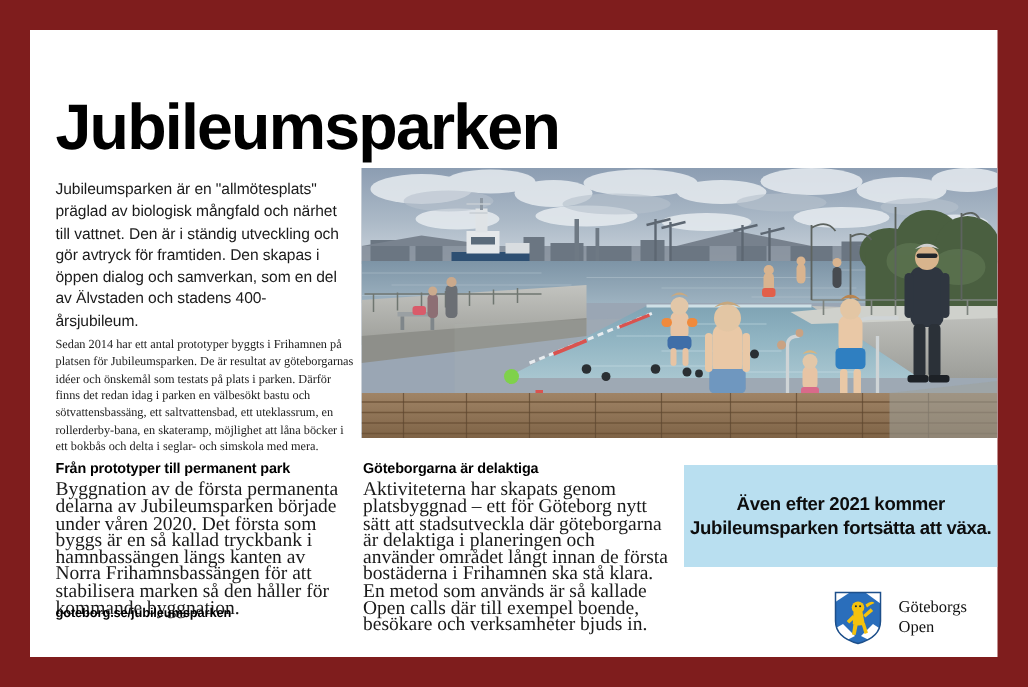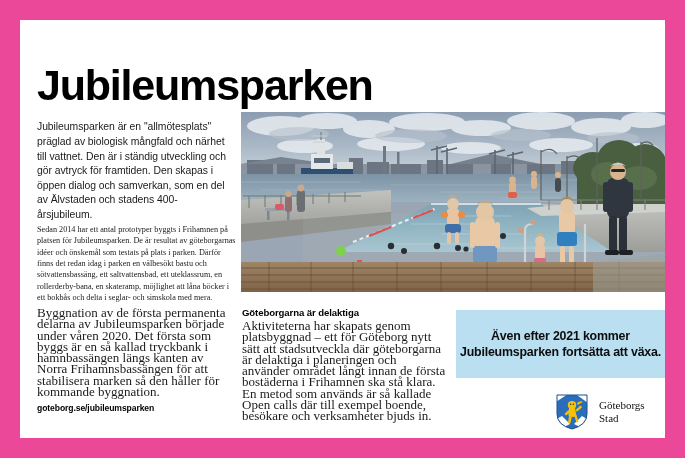--- a/index.html
+++ b/index.html
@@ -12,21 +12,21 @@
     height: 458px;
     overflow: hidden;
     font-family: "Liberation Sans", sans-serif;
   }
 
   #poster-frame {
     position: absolute;
     left: 0; top: 0;
     width: 685px;
     height: 458px;
-    background: #ec4899;
+    background: #7f1d1d;
   }
 
   #page {
     position: absolute;
     left: 20px;
     top: 20px;
     width: 645px;
     height: 418px;
     background: #ffffff;
     overflow: hidden;
@@ -431,20 +431,21 @@
         </g>
         <g stroke="#5d4730" stroke-width="0.8" opacity="0.7">
           <path d="M28 150 V180 M70 150 V180 M112 150 V180 M156 150 V180 M200 150 V180 M246 150 V180 M290 150 V180 M334 150 V180 M378 150 V180"></path>
         </g>
 
         <path d="M352 150 L424 142 L424 180 L352 180 Z" fill="#9fa29c" opacity="0.55"></path>
       </svg>
     </div>
 
     <div id="col-left">
+      <h2 class="col-heading">Från prototyper till permanent park</h2>
       <p class="col-body">Byggnation av de första permanenta delarna av Jubileumsparken började under våren 2020. Det första som byggs är en så kallad tryckbank i hamnbassängen längs kanten av Norra Frihamnsbassängen för att stabilisera marken så den håller för kommande byggnation.</p>
     </div>
 
     <div id="col-middle">
       <h2 class="col-heading">Göteborgarna är delaktiga</h2>
       <p class="col-body">Aktiviteterna har skapats genom platsbyggnad – ett för Göteborg nytt sätt att stadsutveckla där göteborgarna är delaktiga i planeringen och använder området långt innan de första bostäderna i Frihamnen ska stå klara. En metod som används är så kallade Open calls där till exempel boende, besökare och verksamheter bjuds in.</p>
     </div>
 
     <div id="callout">
       <div id="callout-text">Även efter 2021 kommer Jubileumsparken fortsätta att växa.</div>
@@ -478,18 +479,18 @@
           </g>
           <g fill="#1c2b3a">
             <circle cx="14.6" cy="10.2" r="0.7"></circle>
             <circle cx="17.4" cy="10.2" r="0.7"></circle>
           </g>
         </g>
         <path d="M1 1 H31 V20 Q31 31 16 35 Q1 31 1 20 Z" fill="none" stroke="#1d4f8a" stroke-width="1"></path>
       </svg>
       <div id="logo-wordmark">
         <span>Göteborgs</span>
-        <span>Stad</span>
+        <span>Open</span>
       </div>
     </div>
 
   </div>
 </div>
 
 </body></html>

